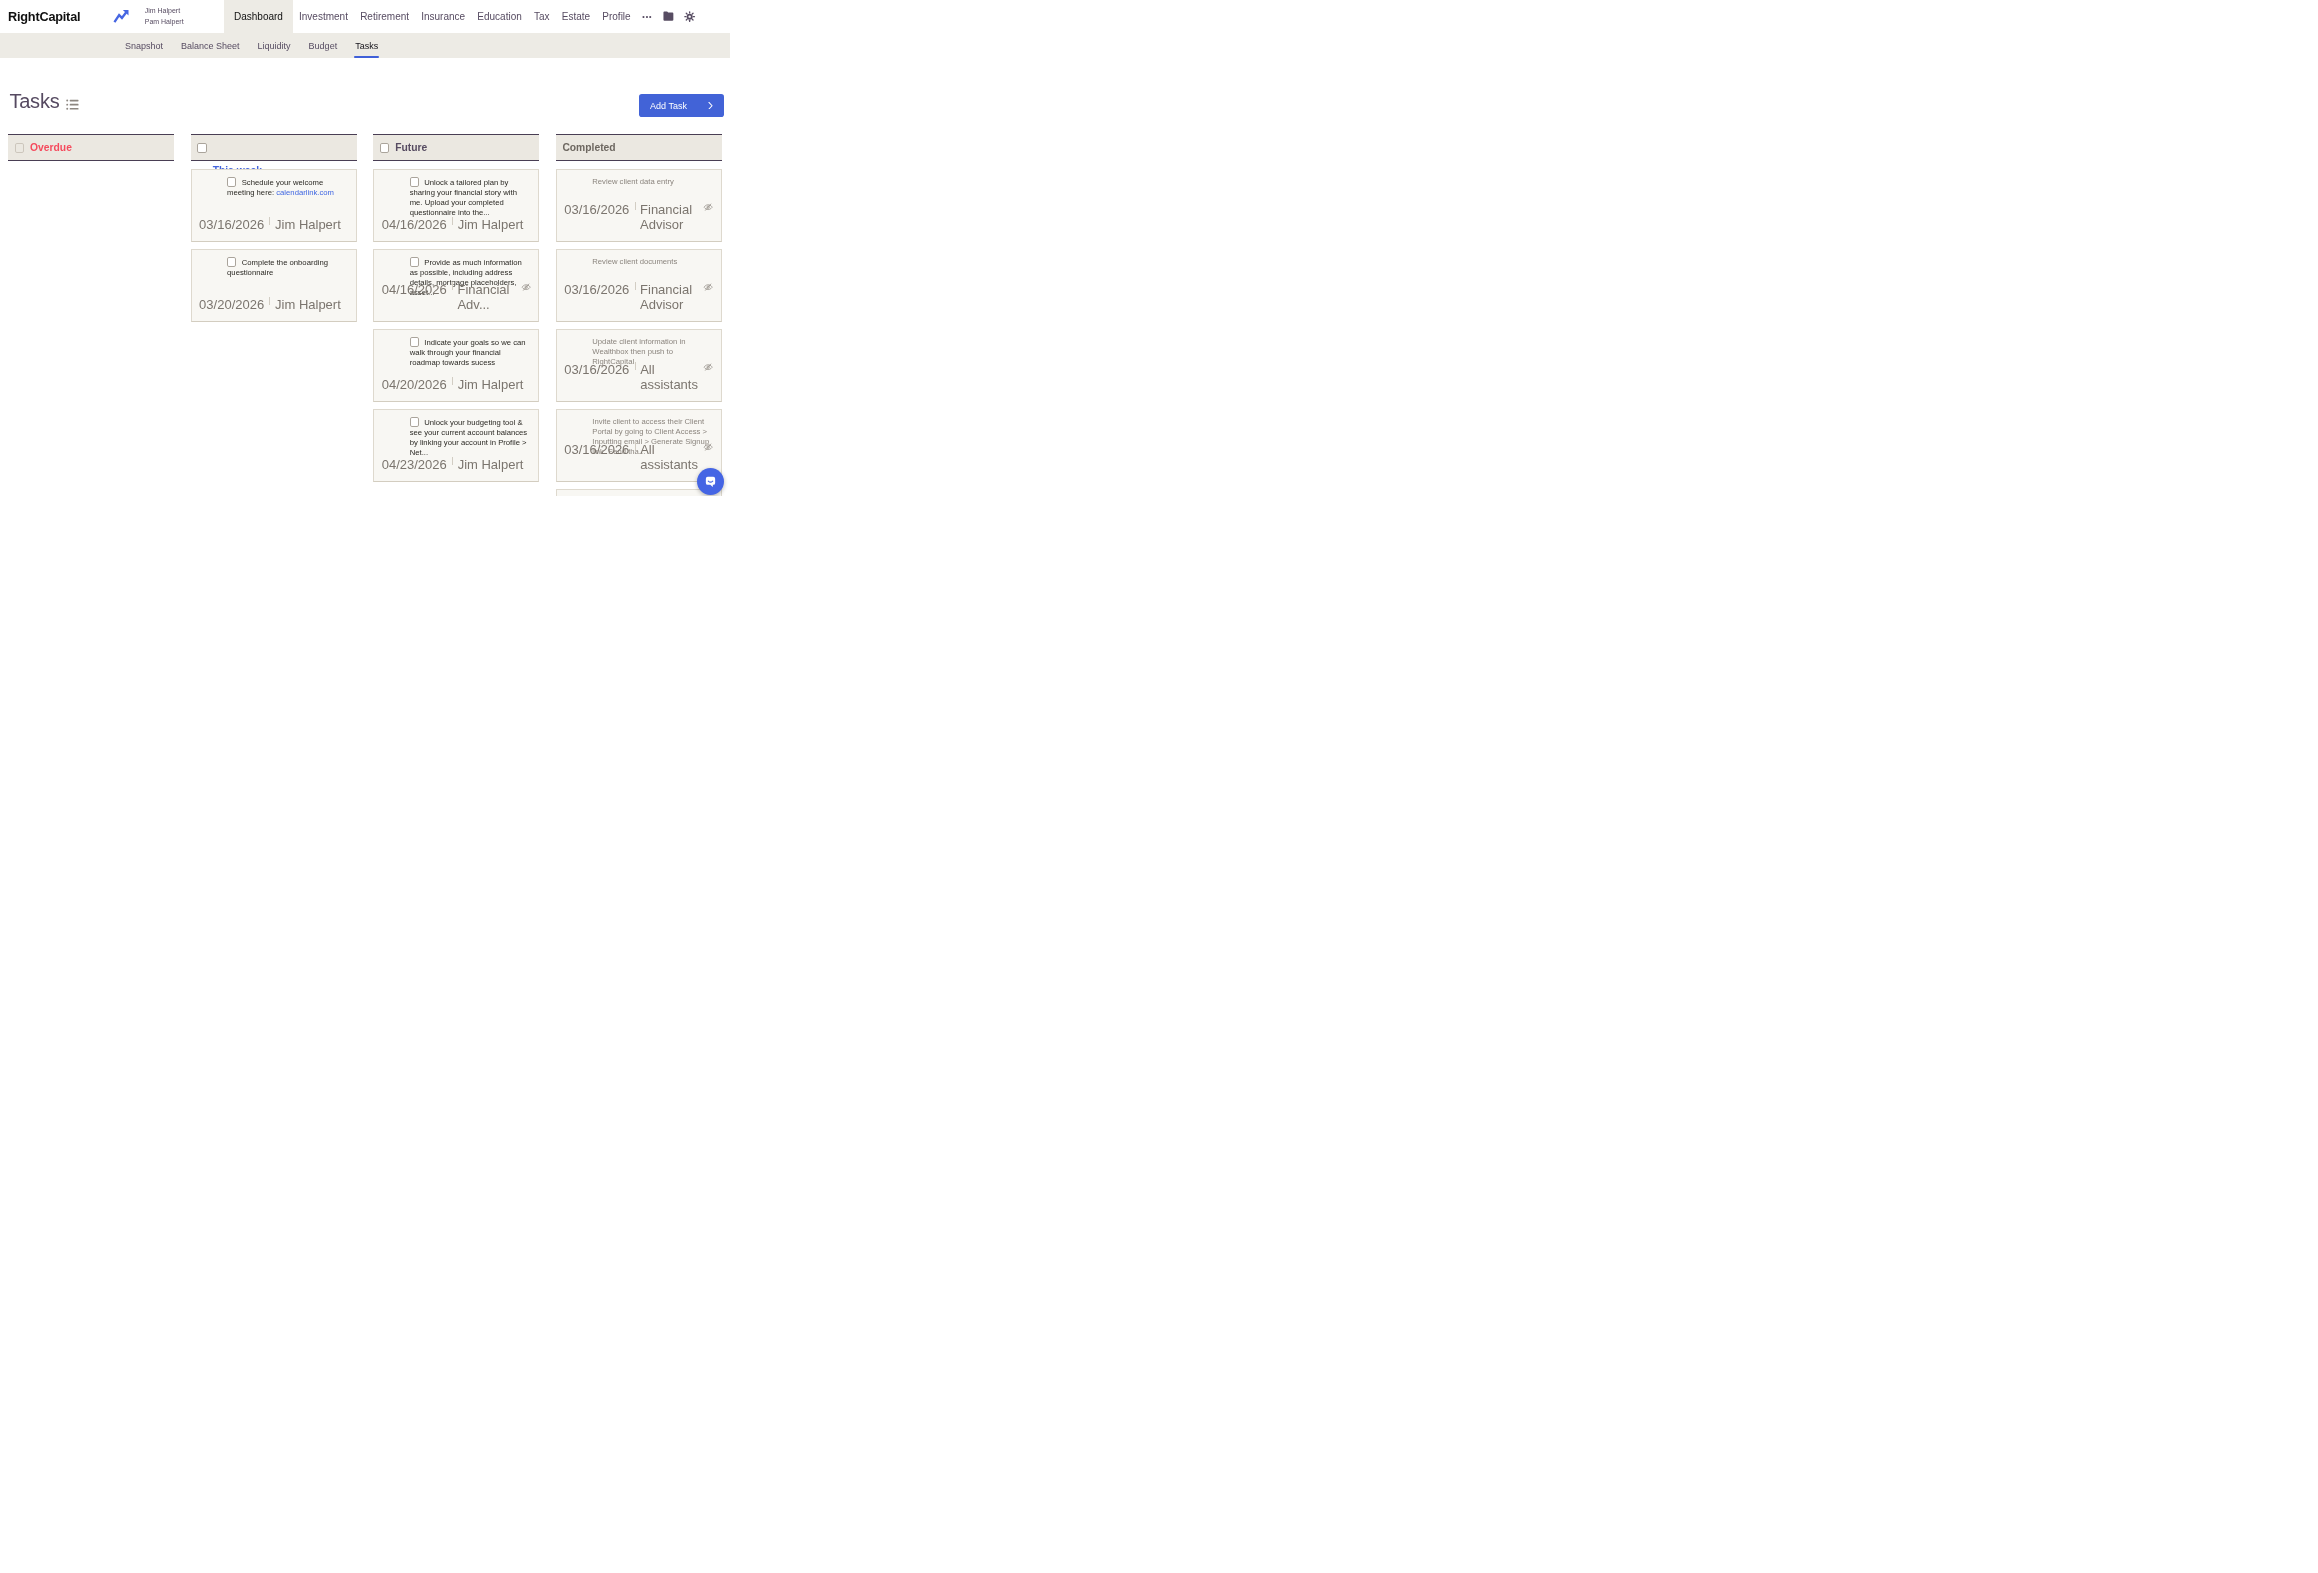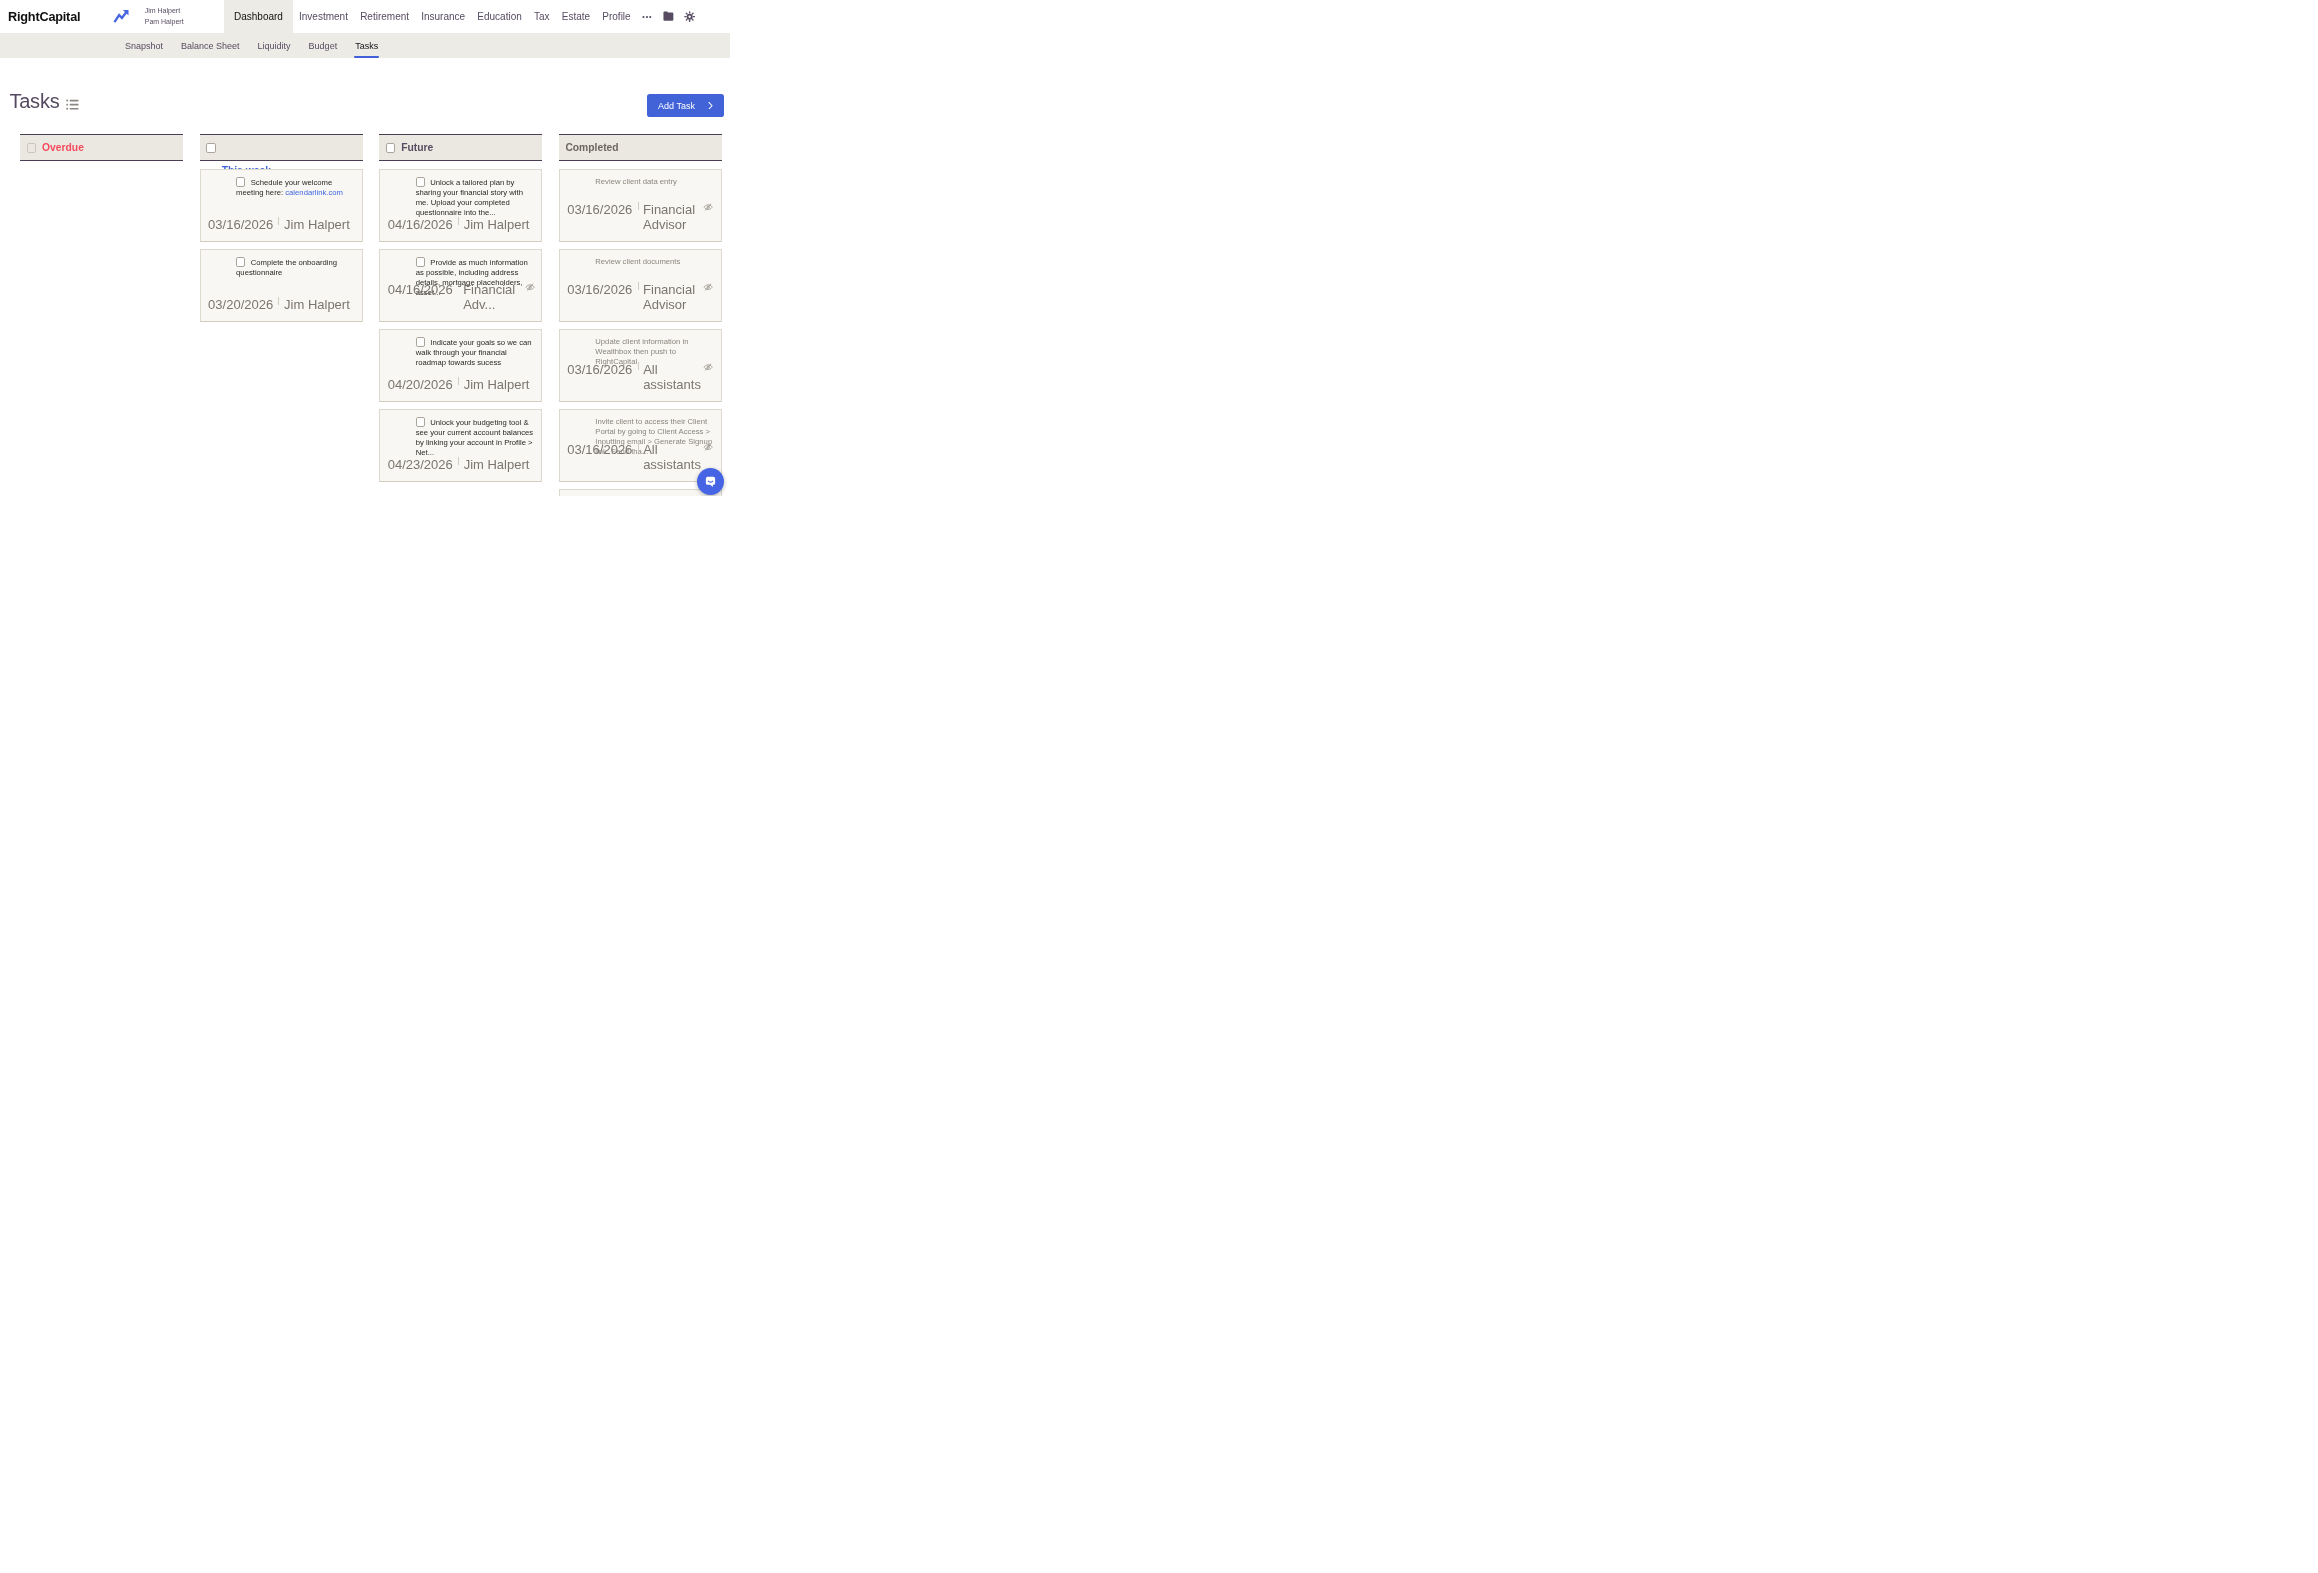--- a/index.html
+++ b/index.html
@@ -22,24 +22,24 @@
 
   
   .subnav { position:absolute; left:0; top:33px; width:100%; height:25px; background:#edebe5; display:flex; align-items:stretch; padding-left:125px; }
   .subitem { position:relative; display:flex; align-items:center; font-size:9px; color:#574c62; margin-right:18px; cursor:pointer; white-space:nowrap;text-align:right; }
   .subitem.active { color:#15131a; }
   .subitem.active .underline { position:absolute; left:-0.9px; right:-0.9px; bottom:0; height:2.3px; background:#4060d8; border-radius:0.9px; }
 
   
   .page-title { position:absolute; left:9.4px; top:90px; font-size:20px; font-weight:500; color:#564a61; letter-spacing:-0.2px; }
   .list-icon { position:absolute; left:66px; top:99px; cursor:pointer; }
-  .add-task { position:absolute; right:6.1px; top:94px; height:23px; background:#4263d7; color:#fff; border:none; border-radius:2.8px; font-family:"Liberation Sans", sans-serif; font-size:9px; padding:0 11.3px; display:flex; align-items:center; gap:13px; cursor:pointer; }
-
-  
-  .board { position:absolute; left:20px; right:8px; top:134px; display:grid; grid-template-columns:repeat(4,1fr); column-gap:16.4px; }
+  .add-task { position:absolute; right:6.1px; top:94px; height:23px; background:#4263d7; color:#fff; border:none; border-radius:2.8px; font-family:"Liberation Sans", sans-serif; font-size:9px; padding:0 11.3px; display:flex; align-items:center; gap:21px; cursor:pointer; }
+
+  
+  .board { position:absolute; left:8px; right:8px; top:134px; display:grid; grid-template-columns:repeat(4,1fr); column-gap:16.4px; }
   .col-header { height:27px; background:#ebe8e1; border-top:1.4px solid #493e54; border-bottom:0.9px solid #493e54; display:flex; align-items:center; padding:0 6.6px; gap:6.1px; }
   .col-title { font-size:10.3px; font-weight:bold; }
   .c0 .col-title { color:#f54b5e; }
   .c1 .col-title { color:#4464dc;margin-top:46px; }
   .c2 .col-title { color:#574c62; }
   .c3 .col-title { color:#6d6760; }
 
   .cb { display:inline-block; width:9.4px; height:10px; border:0.9px solid #aaa49b; border-radius:1.9px; background:#fff; cursor:pointer; flex:none; }
   .cb.muted { background:transparent; border-color:#ccc6bc; }
 

